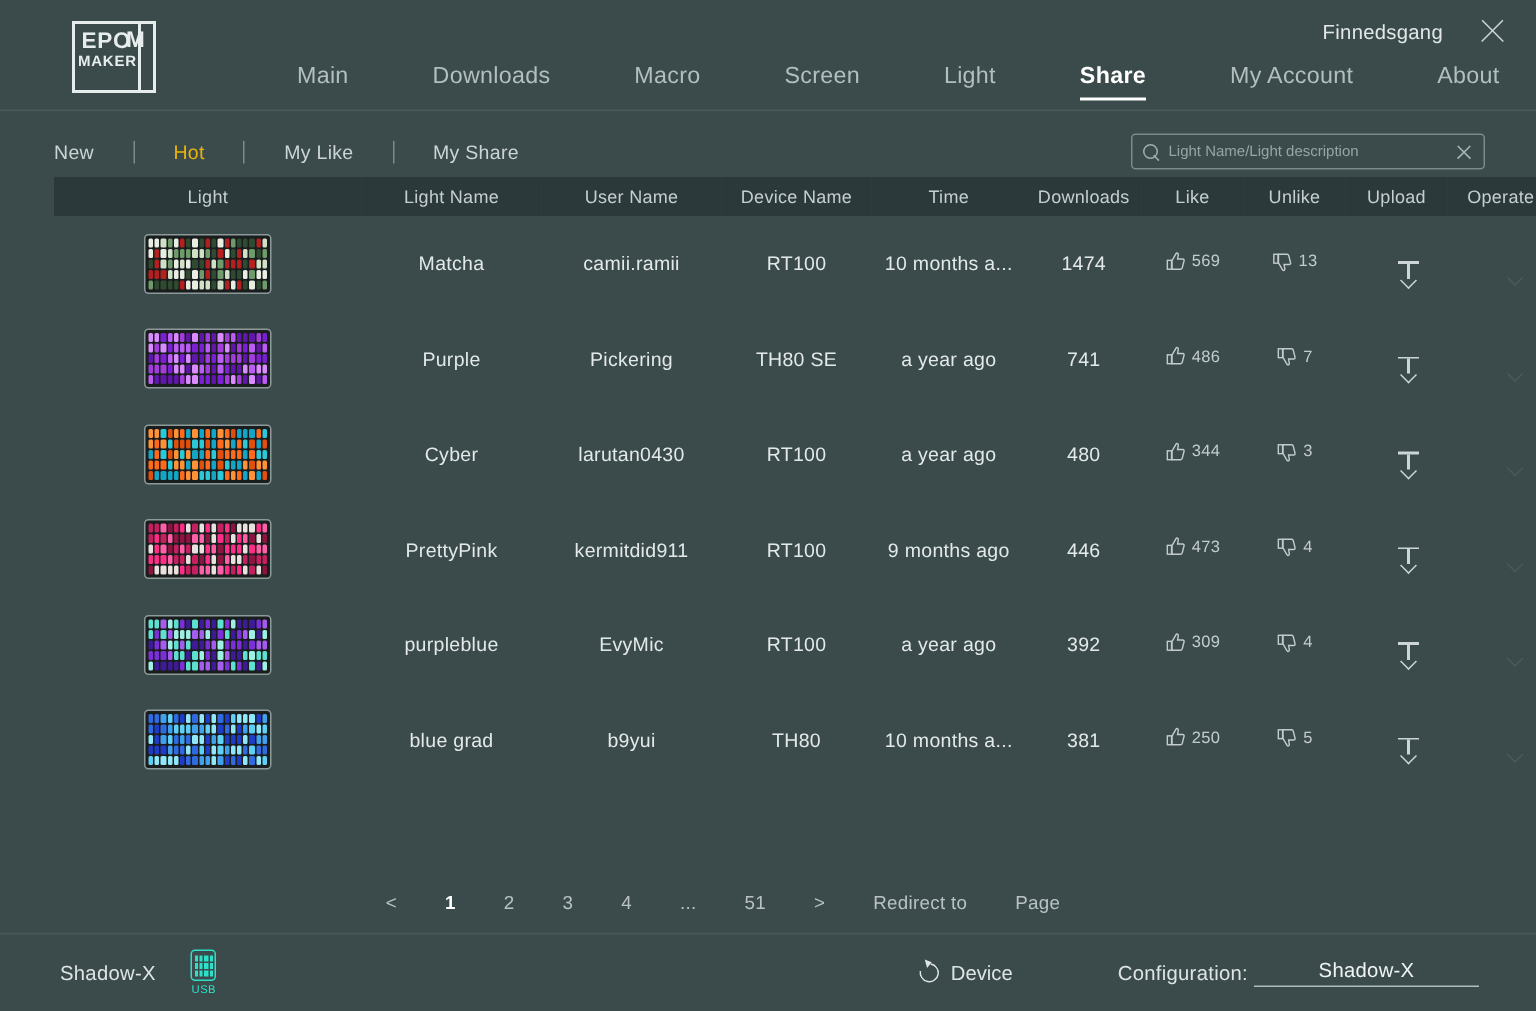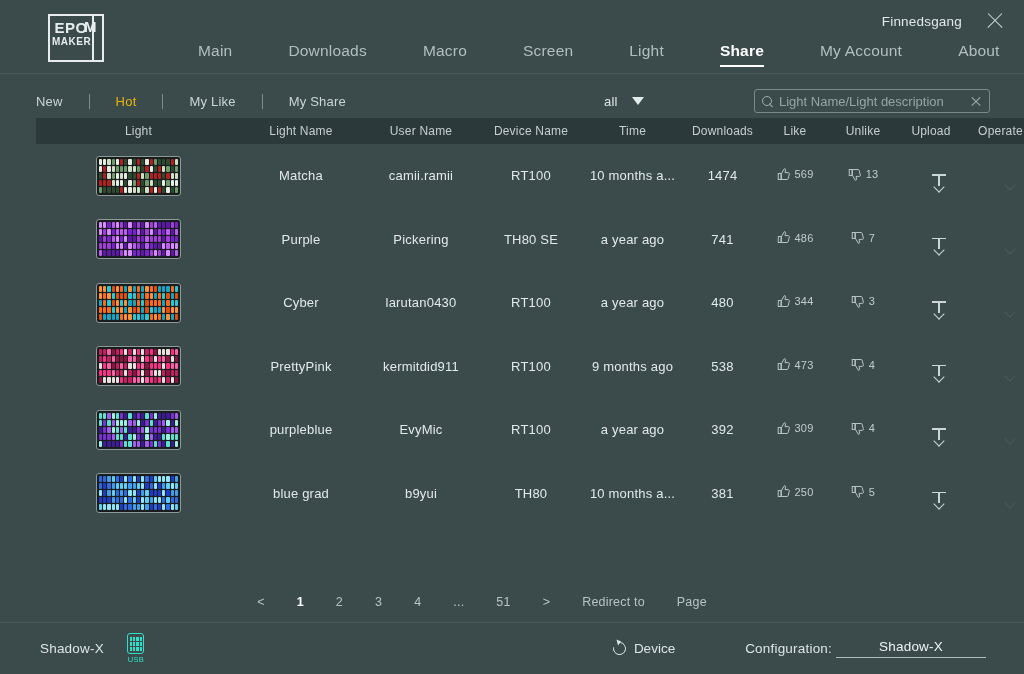--- a/index.html
+++ b/index.html
@@ -143,21 +143,21 @@
 
   .searchbox {
     width: 236px; height: 24px;
     border: 1px solid #7a8a8a; border-radius: 3px;
     display: flex; align-items: center;
     padding: 0 7px; gap: 6px;
     background: transparent;
   }
   .searchbox input {
     flex: 1; background: transparent; border: none; outline: none;
-    color: #dfe6e6; font-size: 13px;
+    color: #dfe6e6; font-size: 10px;
     font-family: "Liberation Sans", sans-serif;
   }
   .searchbox input::placeholder { color: #97a4a4; }
   .mag {
     width: 11px; height: 11px; position: relative; flex: 0 0 11px;
   }
   .mag::before {
     content: ""; position: absolute; left: 0; top: 0;
     width: 8px; height: 8px; border: 1.3px solid #9fadad; border-radius: 50%;
   }
@@ -339,24 +339,20 @@
       <span class="fl-item">New</span>
       <span class="fl-sep"></span>
       <span class="fl-item active">Hot</span>
       <span class="fl-sep"></span>
       <span class="fl-item">My Like</span>
       <span class="fl-sep"></span>
       <span class="fl-item">My Share</span>
     </div>
 
     <div class="filter-right">
-      <div class="select sel-dev">
-        <span class="sel-label">all</span>
-        <span class="caret"></span>
-      </div>
       <div class="searchbox">
         <span class="mag"></span>
         <input type="text" placeholder="Light Name/Light description" style="">
         <span class="clr"></span>
       </div>
     </div>
   </div>
 
   <div class="tablewrap">
     <table class="lt">
@@ -858,21 +854,21 @@
                   <span style="background:#c41f5e"></span>
                   <span style="background:#e8e1de"></span>
                   <span style="background:#8d1440"></span>
                 </div>
               </div>
             </td>
             <td>PrettyPink</td>
             <td>kermitdid911</td>
             <td>RT100</td>
             <td>9 months ago</td>
-            <td>538</td>
+            <td>446</td>
             <td><span class="count-cell">
                 <svg class="thumb-ico" viewBox="0 0 16 16">
                   <path d="M4.6 7.2 7.6 2.1c.2-.4.8-.5 1.1-.2.3.3.5.7.4 1.1L8.6 6h3.6c.7 0 1.2.6 1 1.3l-1.3 5.1c-.1.5-.6.9-1.1.9H4.6z" fill="none" stroke="#c3cccc" stroke-width="1"></path>
                   <rect x="1.3" y="7" width="3" height="6.3" fill="none" stroke="#c3cccc" stroke-width="1"></rect>
                 </svg>
                 <span class="num">473</span>
               </span></td>
             <td><span class="count-cell">
                 <svg class="thumb-ico" viewBox="0 0 16 16">
                   <path d="M4.6 8.8 7.6 13.9c.2.4.8.5 1.1.2.3-.3.5-.7.4-1.1L8.6 10h3.6c.7 0 1.2-.6 1-1.3l-1.3-5.1c-.1-.5-.6-.9-1.1-.9H4.6z" fill="none" stroke="#c3cccc" stroke-width="1"></path>

